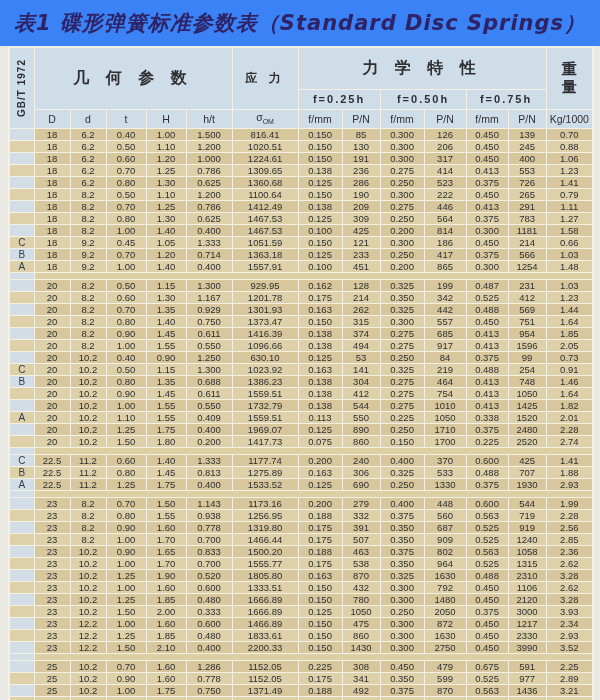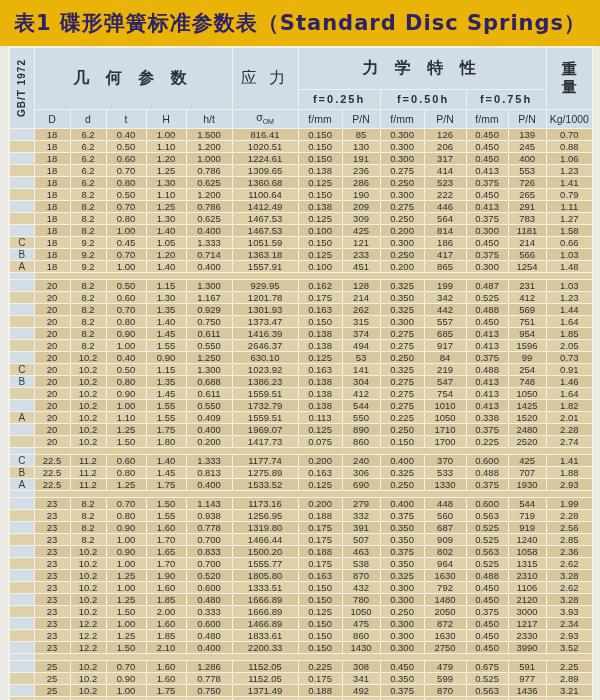--- a/index.html
+++ b/index.html
@@ -5,21 +5,22 @@
   * { margin:0; padding:0; box-sizing:border-box; }
   html,body { width:600px; }
   body {
     width:600px; height:700px;
     background:#ebe9e4;
     font-family:"Liberation Sans","DejaVu Sans",sans-serif;
     overflow:hidden;
   }
   .title-bar {
     height:46px; display:flex; align-items:center; justify-content:center;
-    background:#eab308;
+    background:#3b82f6;
+    font-style:italic;
   }
   .title-bar .title {
     font-size:21px; font-weight:bold; color:#2d2366; letter-spacing:1px;
     font-family:"DejaVu Sans","Liberation Sans",sans-serif;
   }
   table.disc {
     margin:0 8px; width:584px; border-collapse:collapse; table-layout:fixed;
     border:2px solid #f4f0e4;
   }
   table.disc th, table.disc td {
@@ -29,21 +30,21 @@
   thead th { background:#cfdde8; color:#2c3c50; }
   th.gbt {
     background:#cfdde8; width:25px;
     font-size:10px; font-weight:bold; letter-spacing:1px; color:#3a4a5a;
   }
   th.gbt .vtext {
     writing-mode:vertical-rl; transform:rotate(180deg);
     margin:0 auto; line-height:1;
   }
   th.group-hd { font-size:16px; font-weight:bold; letter-spacing:6px; height:42px; }
-  th.stress-hd { font-size:16px; font-weight:normal; letter-spacing:4px; }
+  th.stress-hd { font-size:12px; font-weight:bold; letter-spacing:4px; }
   th.weight-hd { font-size:15px; font-weight:bold; line-height:1.25; }
   th.defl { font-size:11px; font-weight:bold; height:20px; letter-spacing:2px; }
   th.collab { font-size:10.5px; font-weight:normal; height:19px; }
   th.collab sub { font-size:7px; }
   tbody td { font-size:9.5px; height:11.5px; padding:0 1px; background:#d8c79c; }
   tbody tr.alt td { background:#ded0a8; }
   tbody td.marker { background:#d2dde5; font-size:10px; color:#2e3e4e; }
   tbody tr.gap td { height:7px; background:#dccfa4; }
   tbody tr.gap td.marker { background:#d2dde5; }
 </style>
@@ -382,21 +383,21 @@
         <td>954</td>
         <td>1.85</td>
       </tr>
       <tr class="alt">
         <td class="marker"></td>
         <td>20</td>
         <td>8.2</td>
         <td>1.00</td>
         <td>1.55</td>
         <td>0.550</td>
-        <td>2646.37</td>
+        <td>1096.66</td>
         <td>0.138</td>
         <td>494</td>
         <td>0.275</td>
         <td>917</td>
         <td>0.413</td>
         <td>1596</td>
         <td>2.05</td>
       </tr>
       <tr>
         <td class="marker"></td>
@@ -434,21 +435,21 @@
         <td class="marker">B</td>
         <td>20</td>
         <td>10.2</td>
         <td>0.80</td>
         <td>1.35</td>
         <td>0.688</td>
         <td>1386.23</td>
         <td>0.138</td>
         <td>304</td>
         <td>0.275</td>
-        <td>547</td>
+        <td>464</td>
         <td>0.413</td>
         <td>748</td>
         <td>1.46</td>
       </tr>
       <tr class="alt">
         <td class="marker"></td>
         <td>20</td>
         <td>10.2</td>
         <td>0.90</td>
         <td>1.45</td>

